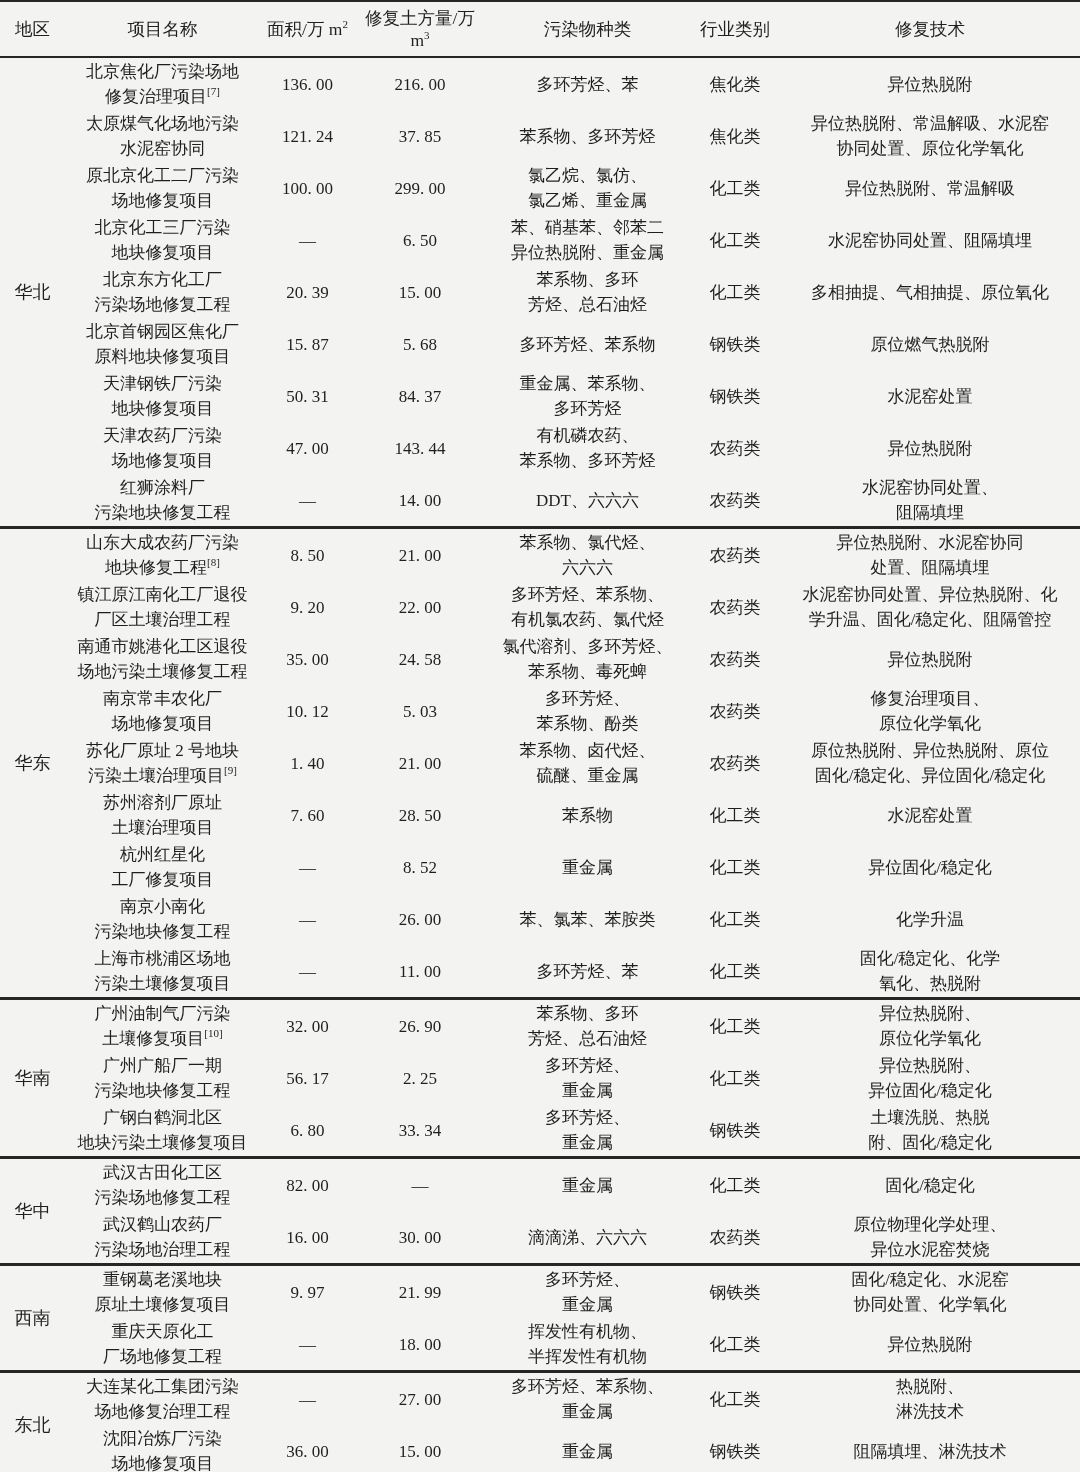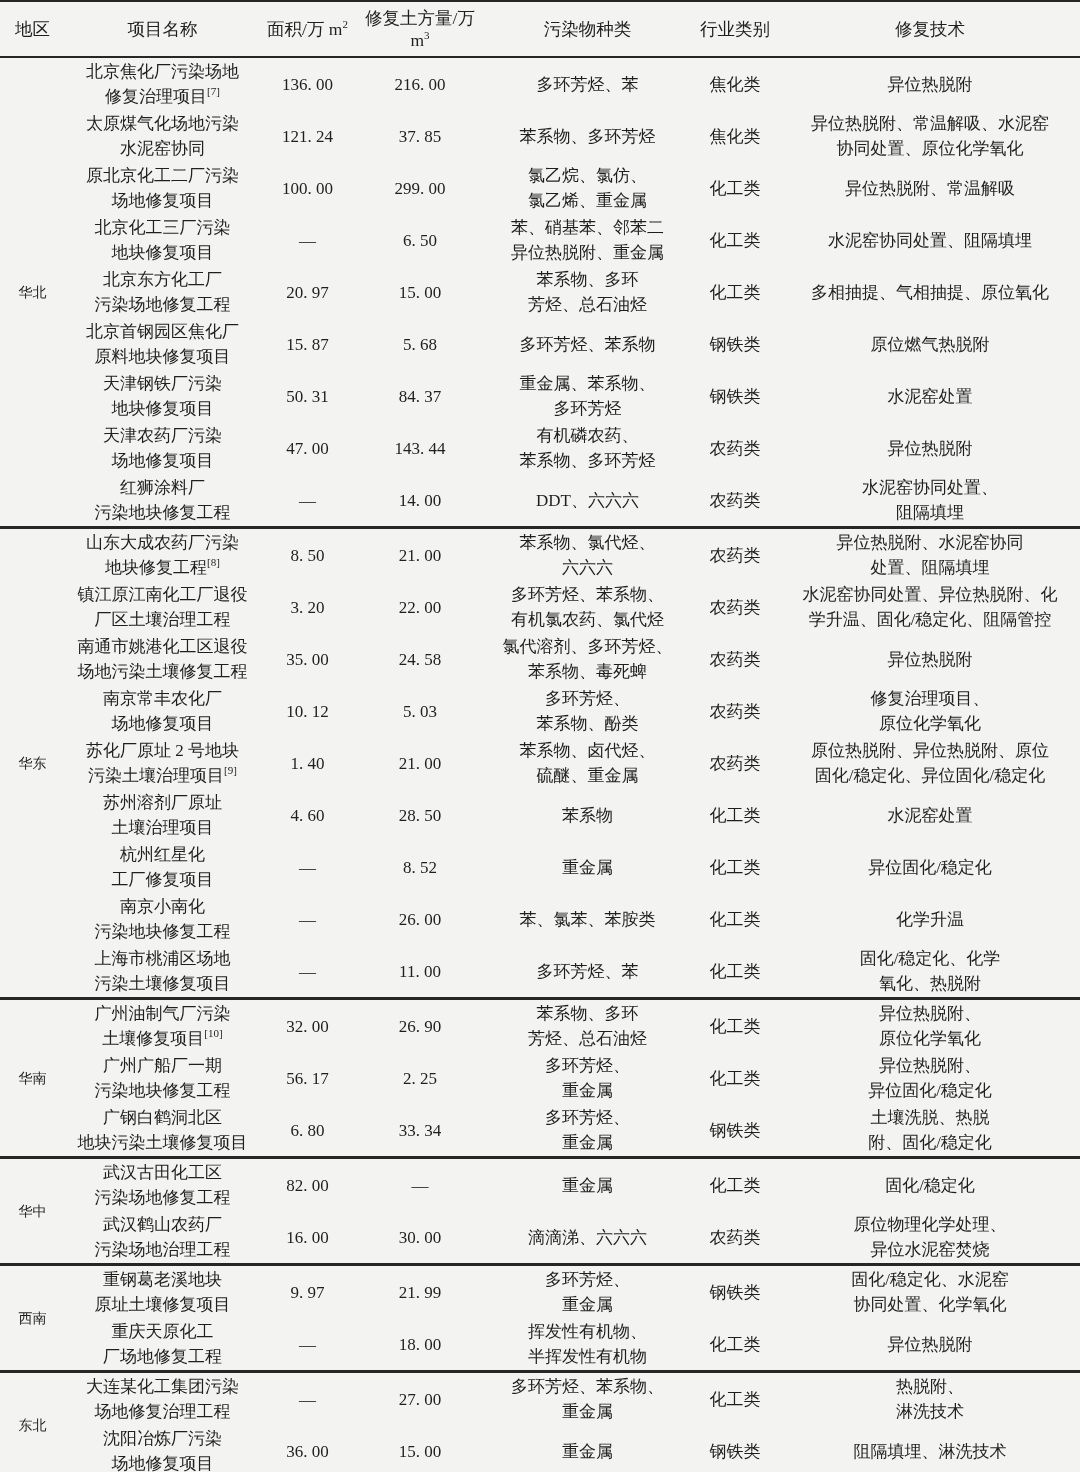--- a/index.html
+++ b/index.html
@@ -38,21 +38,21 @@
     white-space: pre-line;
   }
   tr.group-start td {
     border-top: 3px solid #262626;
   }
   sup {
     font-size: 11px;
     line-height: 0;
   }
   td.region-cell {
-    font-size: 14px;
+    font-size: 18px;
   }
 </style>
 </head>
 <body>
 
 <table class="paper-table">
   <colgroup>
     <col style="width:65px">
     <col style="width:195px">
     <col style="width:95px">
@@ -109,21 +109,21 @@
         <td>—</td>
         <td>6. 50</td>
         <td>苯、硝基苯、邻苯二
 异位热脱附、重金属</td>
         <td>化工类</td>
         <td>水泥窑协同处置、阻隔填埋</td>
       </tr>
       <tr>
         <td>北京东方化工厂
 污染场地修复工程</td>
-        <td>20. 97</td>
+        <td>20. 39</td>
         <td>15. 00</td>
         <td>苯系物、多环
 芳烃、总石油烃</td>
         <td>化工类</td>
         <td>多相抽提、气相抽提、原位氧化</td>
       </tr>
       <tr>
         <td>北京首钢园区焦化厂
 原料地块修复项目</td>
         <td>15. 87</td>
@@ -170,21 +170,21 @@
         <td>21. 00</td>
         <td>苯系物、氯代烃、
 六六六</td>
         <td>农药类</td>
         <td>异位热脱附、水泥窑协同
 处置、阻隔填埋</td>
       </tr>
       <tr>
         <td>镇江原江南化工厂退役
 厂区土壤治理工程</td>
-        <td>3. 20</td>
+        <td>9. 20</td>
         <td>22. 00</td>
         <td>多环芳烃、苯系物、
 有机氯农药、氯代烃</td>
         <td>农药类</td>
         <td>水泥窑协同处置、异位热脱附、化
 学升温、固化/稳定化、阻隔管控</td>
       </tr>
       <tr>
         <td>南通市姚港化工区退役
 场地污染土壤修复工程</td>
@@ -213,21 +213,21 @@
         <td>21. 00</td>
         <td>苯系物、卤代烃、
 硫醚、重金属</td>
         <td>农药类</td>
         <td>原位热脱附、异位热脱附、原位
 固化/稳定化、异位固化/稳定化</td>
       </tr>
       <tr>
         <td>苏州溶剂厂原址
 土壤治理项目</td>
-        <td>4. 60</td>
+        <td>7. 60</td>
         <td>28. 50</td>
         <td>苯系物</td>
         <td>化工类</td>
         <td>水泥窑处置</td>
       </tr>
       <tr>
         <td>杭州红星化
 工厂修复项目</td>
         <td>—</td>
         <td>8. 52</td>

